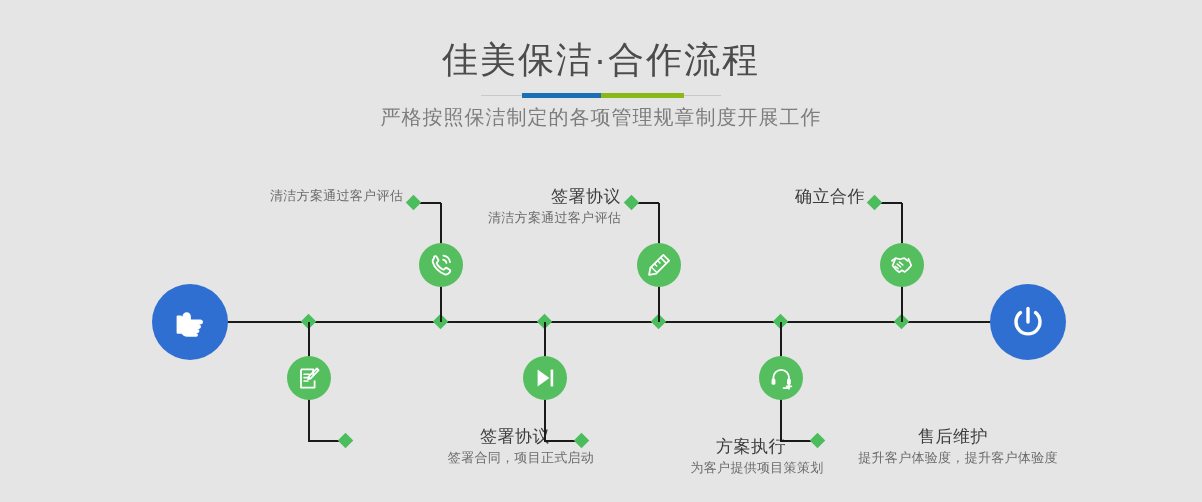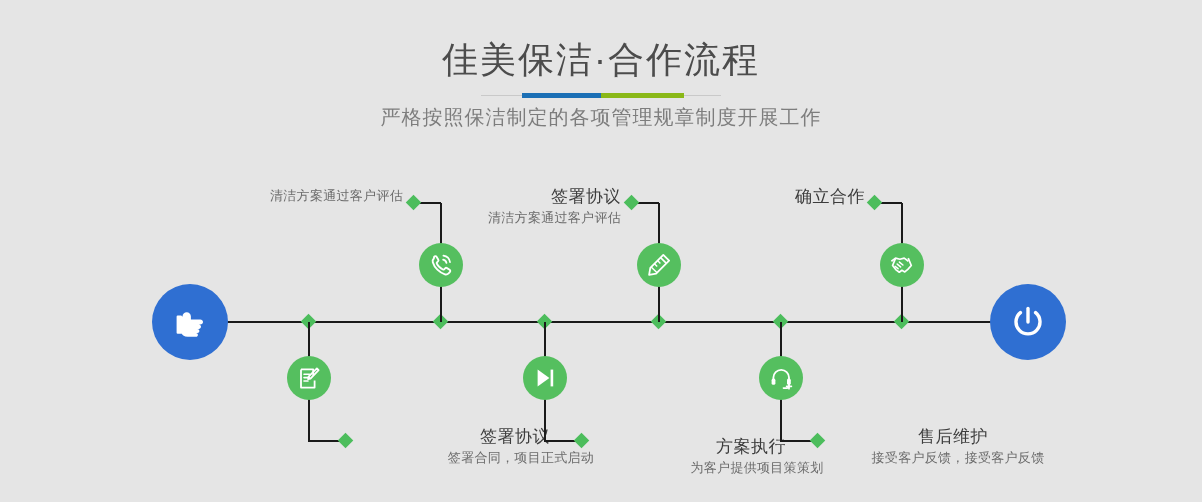--- a/index.html
+++ b/index.html
@@ -284,21 +284,21 @@
           <rect x="2.6" y="12.6" width="3.8" height="6.2" rx="1.6" fill="#ffffff"></rect>
           <rect x="18" y="12.6" width="3.8" height="6.2" rx="1.6" fill="#ffffff"></rect>
           <path fill="none" stroke="#ffffff" stroke-width="1.6" stroke-linecap="round" d="M19.9 18.8v1.1c0 1.2-1 2.2-2.2 2.2h-3.3"></path>
           <line x1="17.6" y1="20.3" x2="22.4" y2="20.3" stroke="#ffffff" stroke-width="1.7" stroke-linecap="round"></line>
           <line x1="20" y1="17.9" x2="20" y2="22.7" stroke="#ffffff" stroke-width="1.7" stroke-linecap="round"></line>
         </svg>
       </span>
     </div>
     <div class="lbl lbl-bottom" style="left:788px; top:426px; width:330px;">
       <div class="lbl-title">售后维护</div>
-      <div class="lbl-desc" style="padding-left:10px;">接受客户反馈，接受客户反馈</div>
+      <div class="lbl-desc" style="padding-left:10px;">提升客户体验度，提升客户体验度</div>
     </div>
   </div>
 
   <div>
     <div class="diamond" style="left:896px; top:316px;"></div>
     <div class="stem" style="left:901px; top:203px; height:119px;"></div>
     <div class="leader" style="left:875px; top:202px; width:27px;"></div>
     <div class="diamond" style="left:869px; top:197px;"></div>
     <div class="node" style="left:880px; top:243px;">
       <span>

